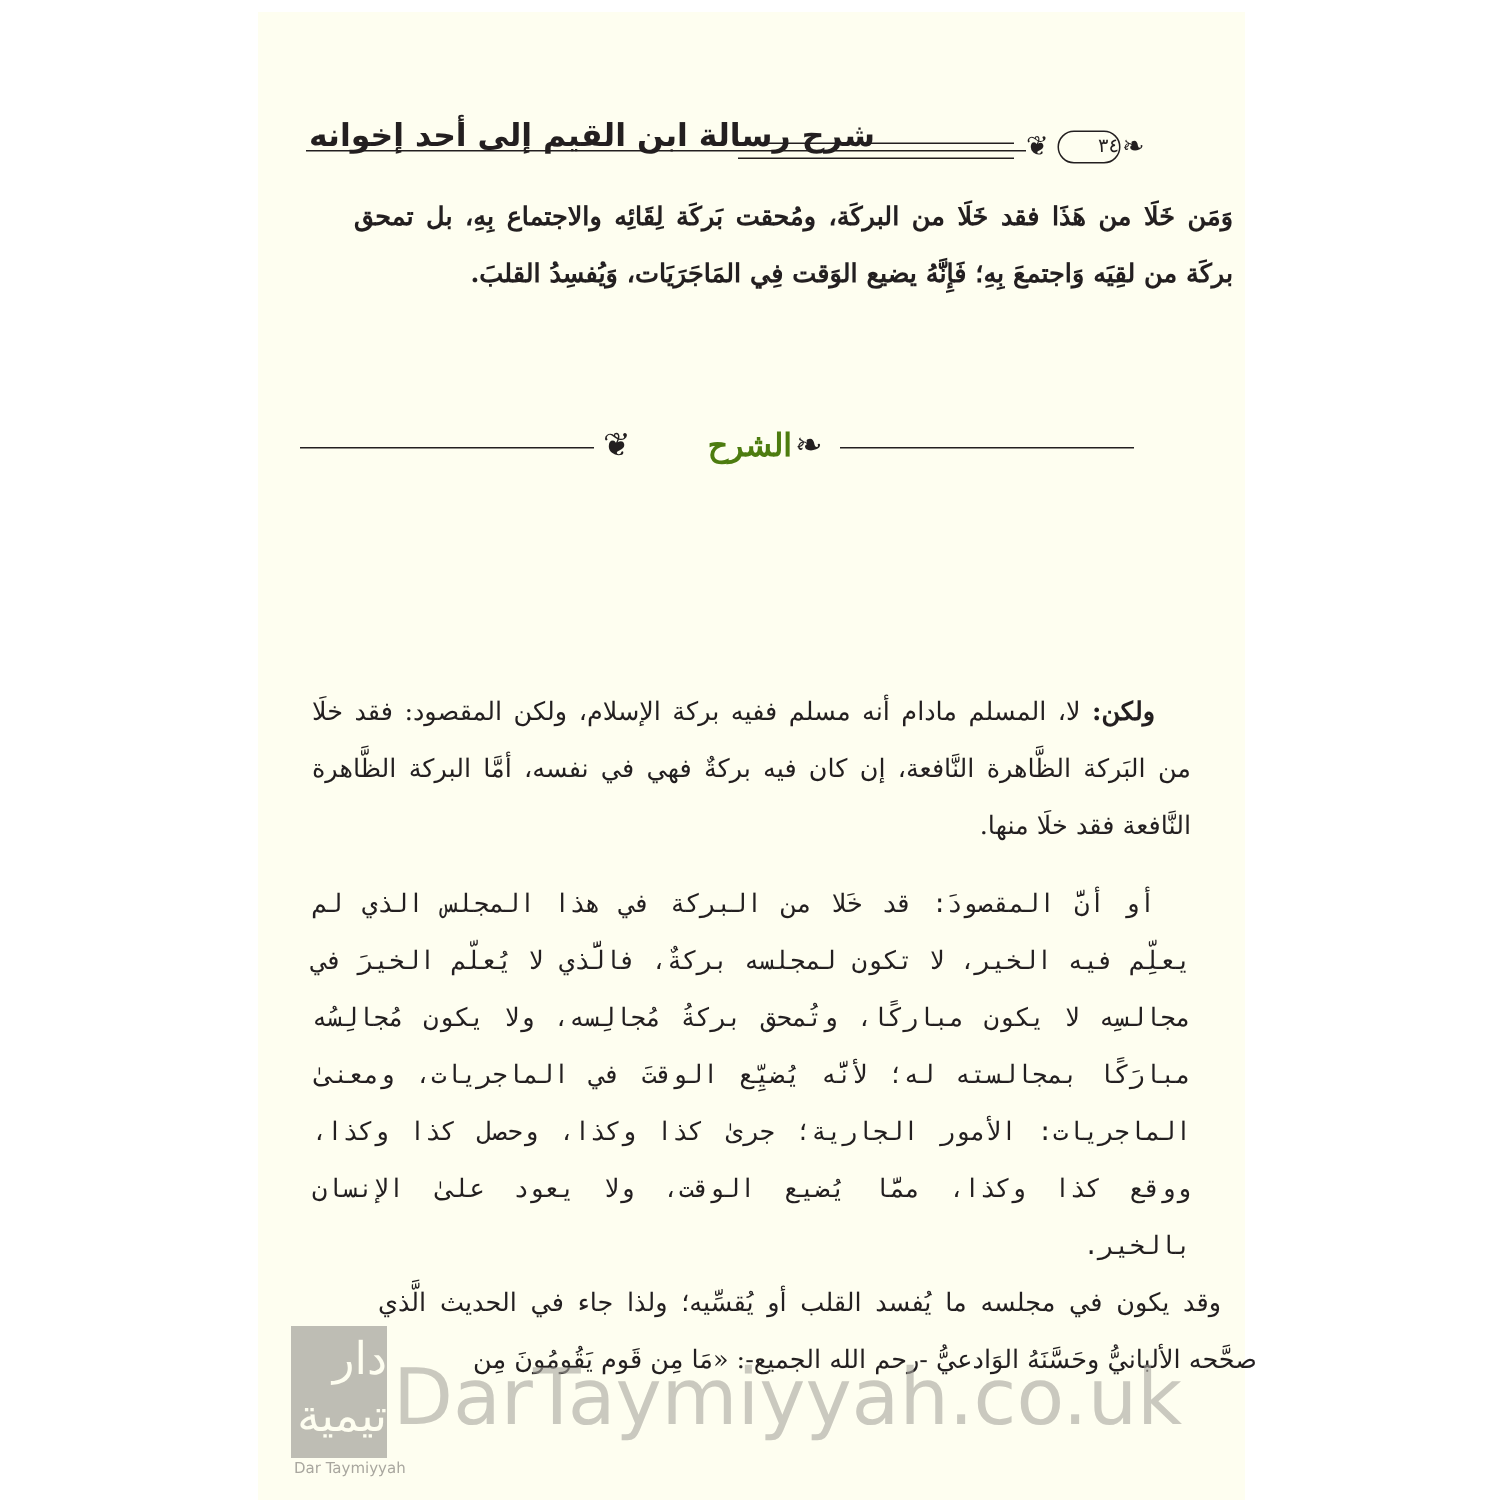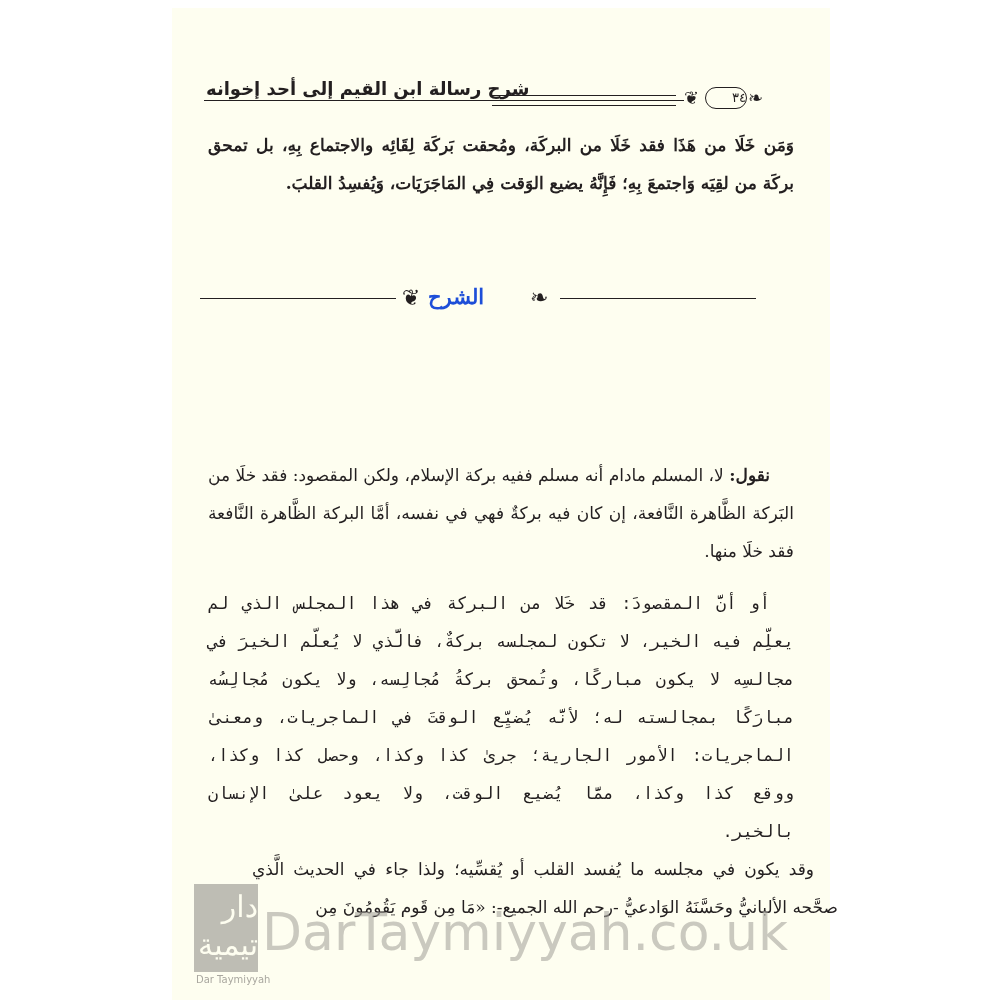--- a/index.html
+++ b/index.html
@@ -24,21 +24,21 @@
       top: 70px;
       width: 588px;
       height: 40px;
     }
     .header-title {
       position: absolute;
       left: 10px;
       top: 0;
       font-family: "DejaVu Sans", sans-serif;
       font-weight: bold;
-      font-size: 18px;
+      font-size: 21px;
       color: #231f20;
       direction: rtl;
       white-space: nowrap;
     }
     .header-rule-long {
       position: absolute;
       left: 8px;
       top: 22px;
       width: 480px;
       height: 0;
@@ -95,21 +95,21 @@
       left: 36px;
       width: 586px;
       font-family: "DejaVu Serif", serif;
       font-size: 17px;
       color: #231f20;
       direction: rtl;
       text-align: justify;
       text-align-last: right;
       line-height: 38px;
     }
-    .quote { top: 118px; font-weight: bold; }
+    .quote { top: 118px; font-weight: bold; margin-left: 28px; }
     .p { text-indent: 24px; }
 
     .section-divider {
       position: absolute;
       left: 28px;
       top: 272px;
       width: 556px;
       height: 36px;
     }
     .section-divider .rule {
@@ -128,26 +128,26 @@
       color: #231f20;
       font-family: "DejaVu Sans", sans-serif;
     }
     .section-divider .orn2.l { left: 202px; }
     .section-divider .orn2.r { left: 330px; }
     .section-title {
       position: absolute;
       left: 228px;
       top: 0;
       width: 100px;
-      text-align: left;
+      text-align: right;
       font-family: "DejaVu Serif", serif;
       font-weight: bold;
       font-size: 21px;
       line-height: 34px;
-      color: #1d4ed8;
+      color: #4d7c0f;
       direction: rtl;
     }
     .lead { font-weight: bold; }
 
     .watermark-logo {
       position: absolute;
       left: 194px;
       top: 884px;
       width: 64px;
       height: 88px;
@@ -211,21 +211,21 @@
     <div class="rule l"></div>
     <span class="orn2 l">❦</span>
     <div class="section-title">الشرح</div>
     <span class="orn2 r">❧</span>
     <div class="rule r"></div>
   </div>
 
 
 
   <div class="text p" style="top:448px;">
-    <span class="lead">نقول:</span><span> لا، المسلم مادام أنه مسلم ففيه بركة الإسلام، ولكن المقصود: فقد خلَا من البَركة الظَّاهرة النَّافعة، إن كان فيه بركةٌ فهي في نفسه، أمَّا البركة الظَّاهرة النَّافعة فقد خلَا منها.</span>
+    <span class="lead">ولكن:</span><span> لا، المسلم مادام أنه مسلم ففيه بركة الإسلام، ولكن المقصود: فقد خلَا من البَركة الظَّاهرة النَّافعة، إن كان فيه بركةٌ فهي في نفسه، أمَّا البركة الظَّاهرة النَّافعة فقد خلَا منها.</span>
   </div>
 
   <div class="text p" style="top:578px;font-family:Liberation Mono, monospace;">
     <span>أو أنَّ المقصودَ: قد خَلا من البركة في هذا المجلس الذي لم يعلِّم فيه الخير، لا تكون لمجلسه بركةٌ، فالَّذي لا يُعلّم الخيرَ في مجالسِه لا يكون مباركًا، وتُمحق بركةُ مُجالِسه، ولا يكون مُجالِسُه مبارَكًا بمجالسته له؛ لأنَّه يُضيِّع الوقتَ في الماجريات، ومعنىٰ الماجريات: الأمور الجارية؛ جرىٰ كذا وكذا، وحصل كذا وكذا، ووقع كذا وكذا، ممَّا يُضيع الوقت، ولا يعود علىٰ الإنسان بالخير.</span>
   </div>
 
   <div class="text p" style="top:842px;margin-left:44px;">
     <span>وقد يكون في مجلسه ما يُفسد القلب أو يُقسِّيه؛ ولذا جاء في الحديث الَّذي صحَّحه الألبانيُّ وحَسَّنَهُ الوَادعيُّ -رحم الله الجميع-: «مَا مِن قَوم يَقُومُونَ مِن</span>
   </div>
 </div>

